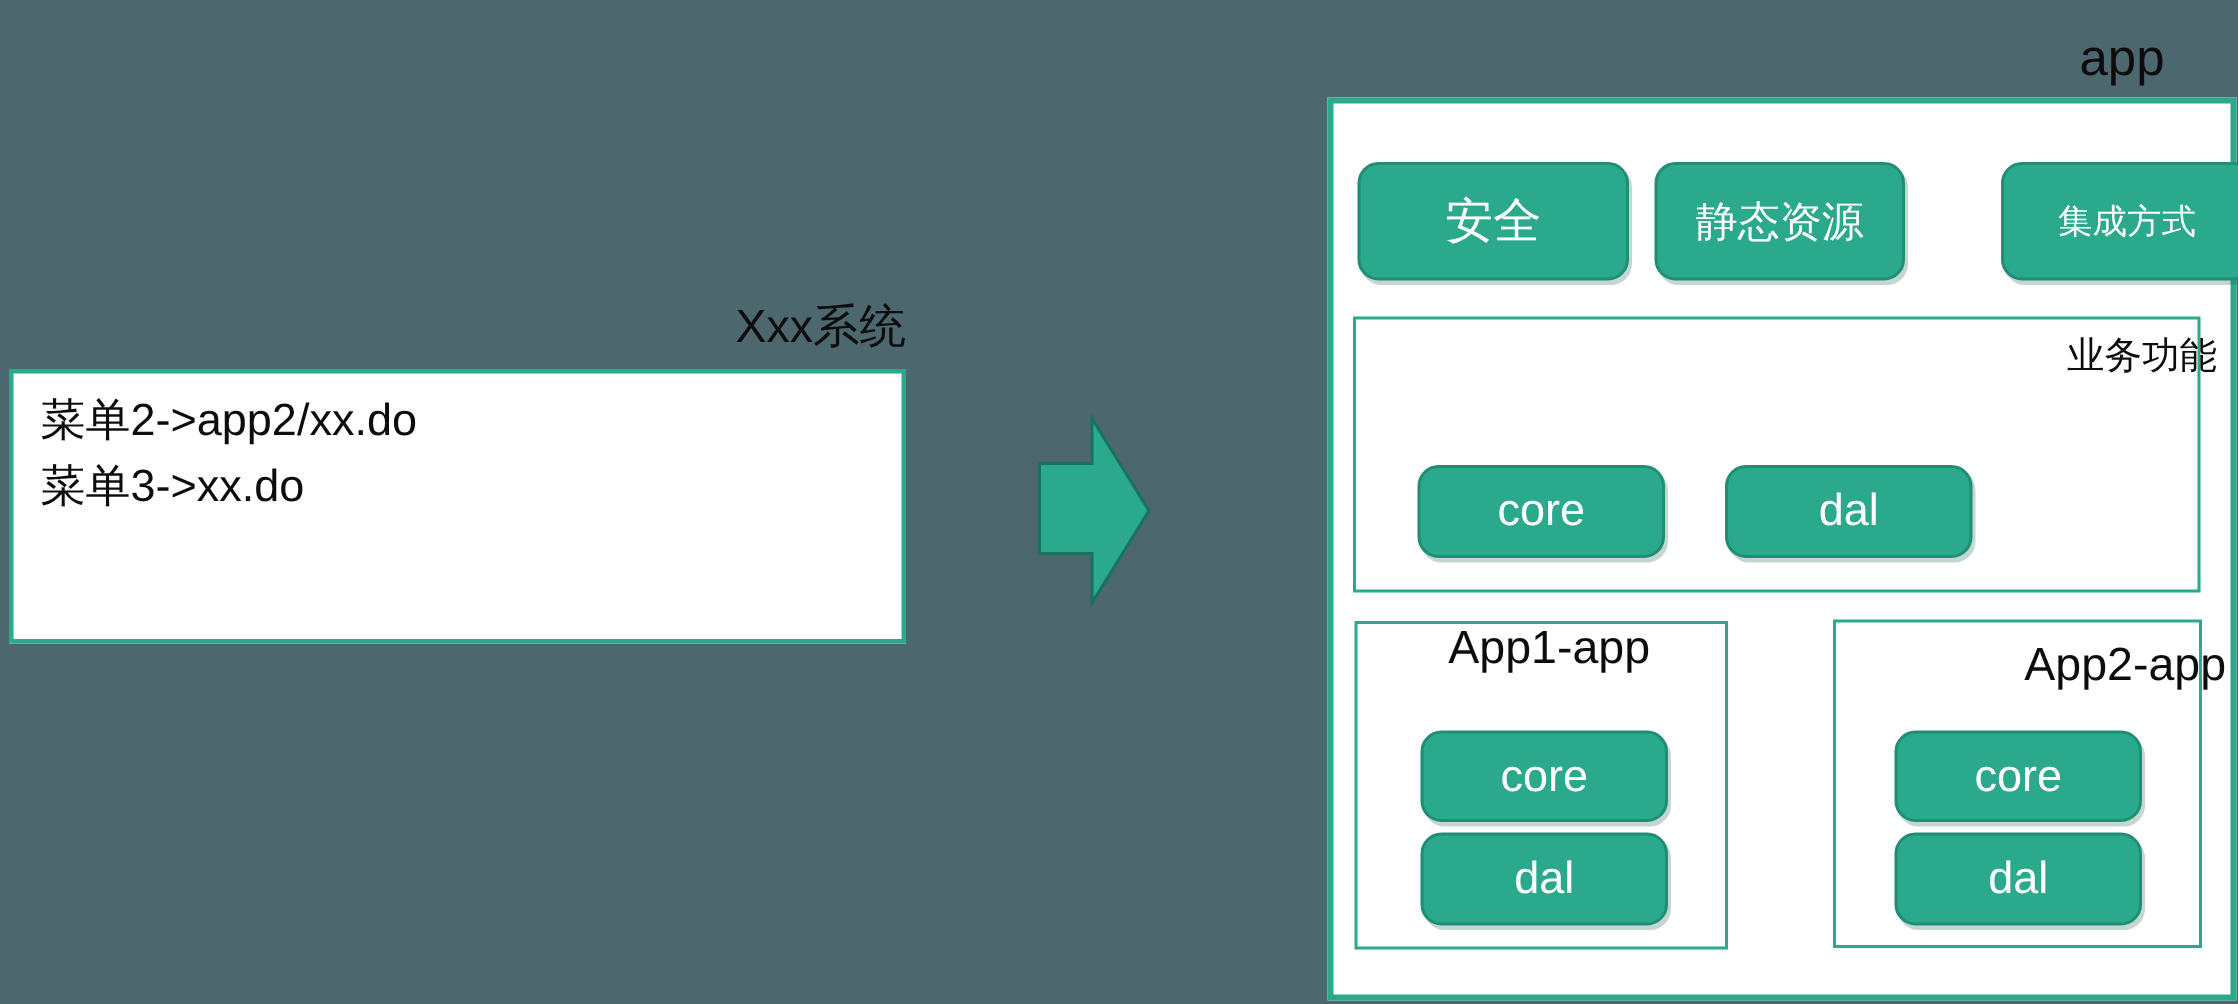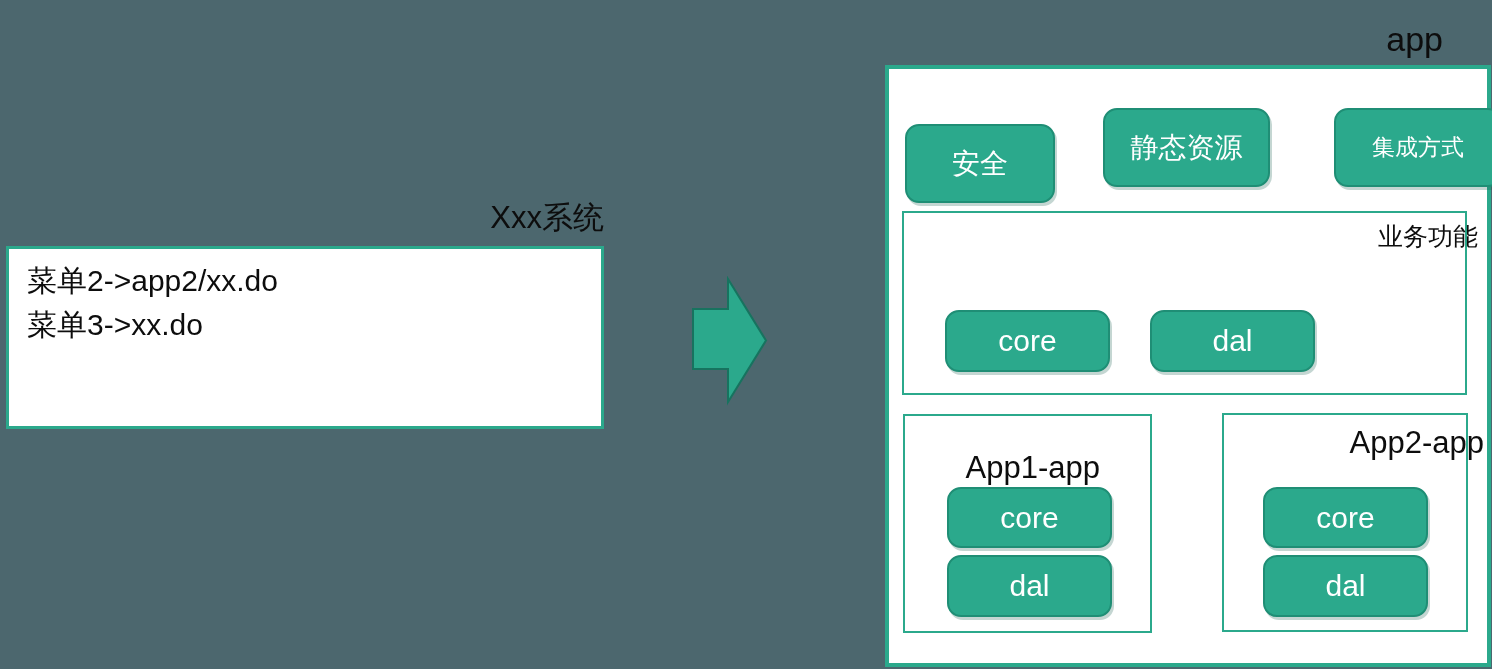--- a/index.html
+++ b/index.html
@@ -32,29 +32,29 @@
   
   #system-title{left:6px;top:197px;width:598px;font-size:31px;}
   #menu-box{left:6px;top:246px;width:598px;height:183px;border-width:3px;}
   .menu-lines{position:absolute;left:18px;top:10px;right:10px;}
   .menu-line{font-size:30px;line-height:44px;color:var(--ink);white-space:nowrap;}
   
   #arrow{position:absolute;left:690px;top:276px;width:80px;height:130px;}
   
   #app-title{left:885px;top:20px;width:558px;font-size:34px;}
   #app-panel{left:885px;top:65px;width:606px;height:602px;border-width:4px;}
-  #btn-security{left:905px;top:124px;width:150px;height:79px;font-size:28px;}
+  #btn-security{left:905px;top:108px;width:181px;height:79px;font-size:32px;}
   #btn-static{left:1103px;top:108px;width:167px;height:79px;font-size:28px;}
   #btn-integration{left:1302px;top:108px;width:168px;height:79px;font-size:23px;margin-left:32px;}
   #business-box{left:902px;top:211px;width:565px;height:184px;}
   #business-title{left:902px;top:220px;width:576px;font-size:25px;}
   #business-core{left:945px;top:310px;width:165px;height:62px;font-size:30px;}
   #business-dal{left:1150px;top:310px;width:165px;height:62px;font-size:30px;}
   #app1-box{left:903px;top:414px;width:249px;height:219px;}
-  #app1-title{left:903px;top:450px;width:197px;font-size:31px;}
+  #app1-title{left:903px;top:414px;width:197px;font-size:31px;}
   #app1-core{left:947px;top:487px;width:165px;height:61px;font-size:30px;}
   #app1-dal{left:947px;top:555px;width:165px;height:62px;font-size:30px;}
   #app2-box{left:1222px;top:413px;width:246px;height:219px;}
   #app2-title{left:1222px;top:425px;width:246px;font-size:31px;margin-left:16px;}
   #app2-core{left:1263px;top:487px;width:165px;height:61px;font-size:30px;}
   #app2-dal{left:1263px;top:555px;width:165px;height:62px;font-size:30px;}
 </style>
 </head>
 <body>
 

